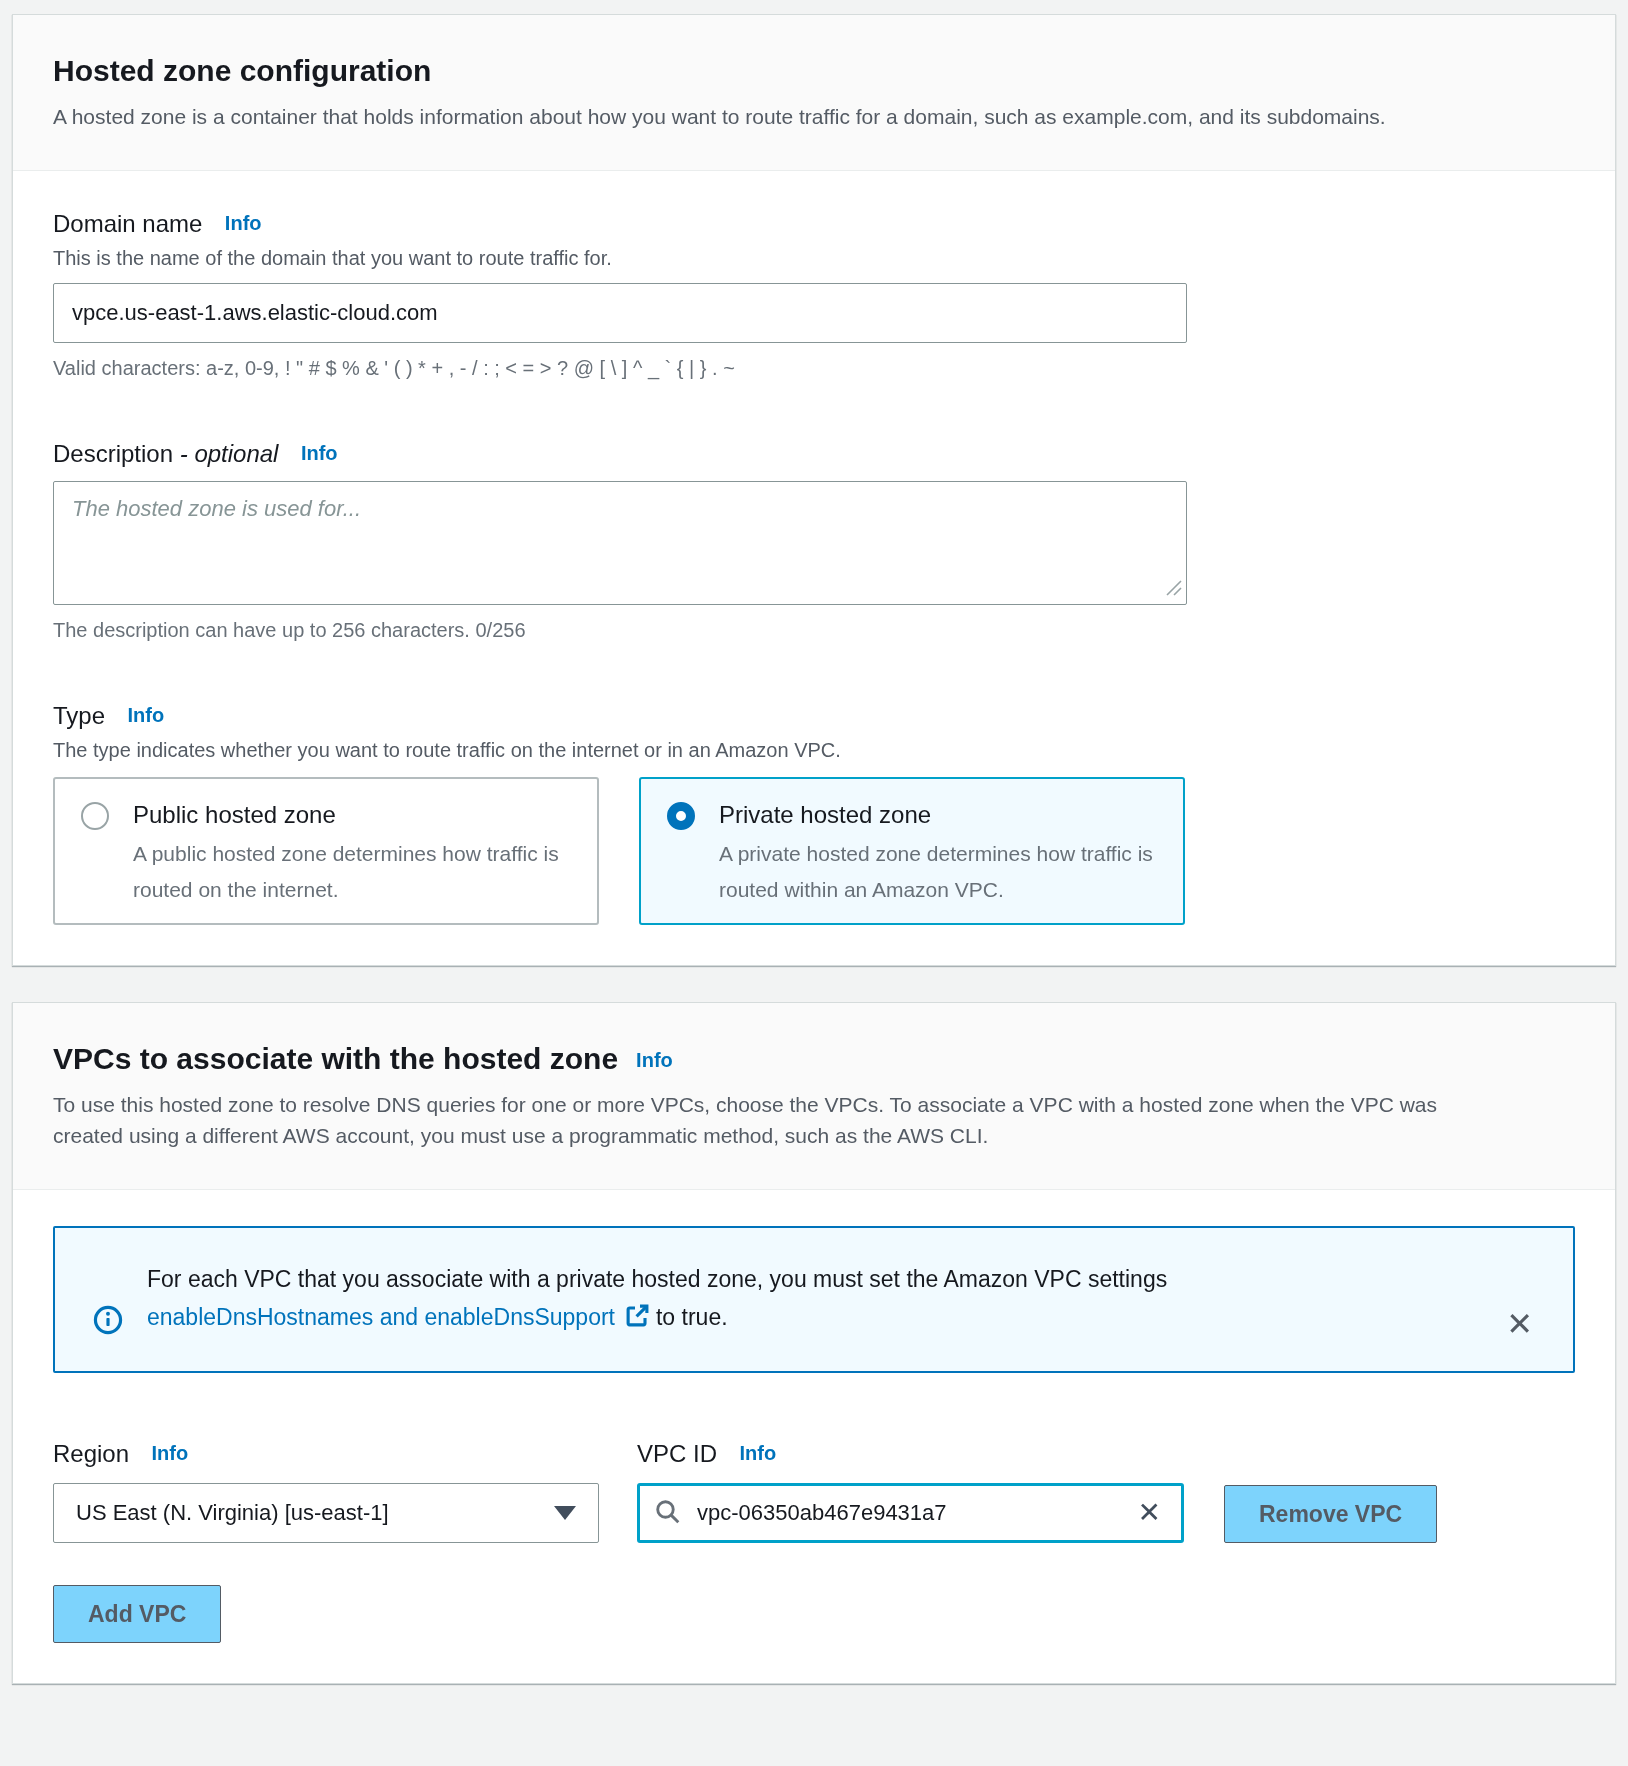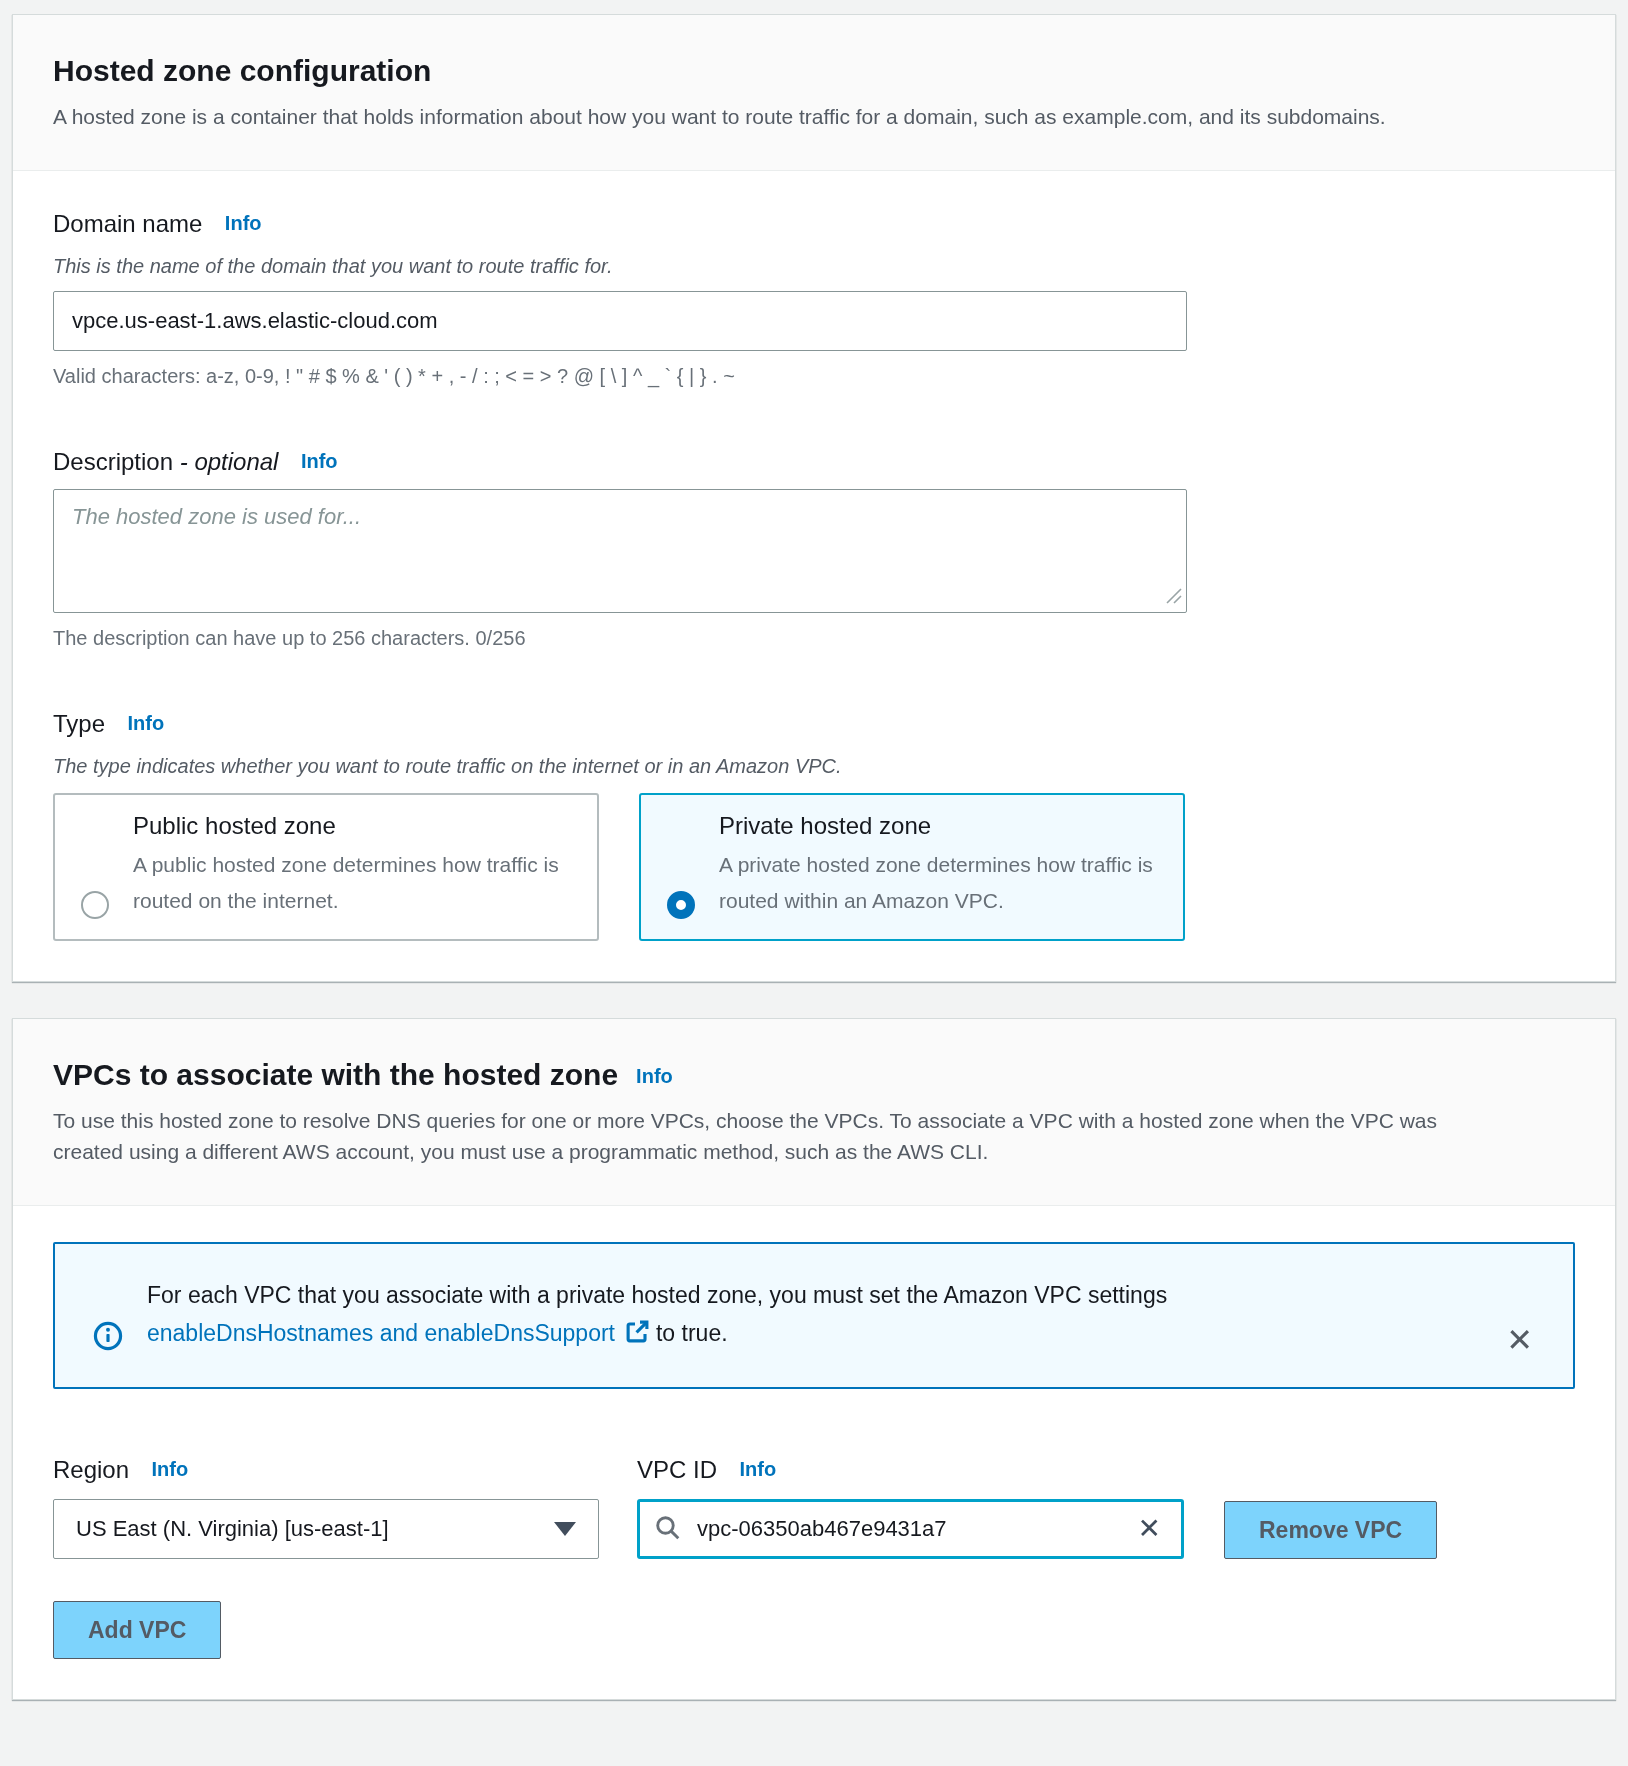--- a/index.html
+++ b/index.html
@@ -39,21 +39,21 @@
     font-size: 21px; line-height: 31px; color: #545b64;
     max-width: 1400px;
   }
 
   .card-body { padding: 36px 40px 40px; background: #fff; }
 
   .field + .field { margin-top: 54px; }
   .field-label-row { line-height: 32px; }
   .field-label { font-size: 24px; color: #16191f; }
   .optional { font-style: italic; }
-  .field-desc { margin-top: 8px; font-size: 20px; line-height: 30px; color: #545b64; font-style: italic; }
+  .field-desc { font-size: 20px; line-height: 30px; color: #545b64; }
   .hint { margin-top: 10px; font-size: 20px; line-height: 30px; color: #687078; }
 
   .text-input {
     display: block; margin-top: 10px;
     width: 1134px; height: 60px;
     border: 1px solid #879596; border-radius: 2px;
     padding: 0 18px; font-size: 22px; color: #16191f;
     font-family: inherit; background: #fff; outline: none;
   }
 
@@ -65,21 +65,21 @@
     font-family: inherit; outline: none; display: block;
   }
   .textarea-wrap textarea::placeholder { color: #879596; font-style: italic; opacity: 1; }
   .resize-handle { position: absolute; right: 5px; bottom: 5px; }
 
   .tiles { display: flex; gap: 40px; margin-top: 12px; }
   .tile {
     width: 546px; height: 148px;
     border: 2px solid #b4bcbe; border-radius: 3px;
     background: #fff; padding: 20px 26px;
-    display: flex; align-items: flex-end; cursor: pointer;
+    display: flex; align-items: flex-start; cursor: pointer;
   }
   .tile.selected { border-color: #00a1c9; background: #f1faff; }
   .radio {
     flex: none; width: 28px; height: 28px; border-radius: 50%;
     border: 2px solid #99a4a6; background: #fff; margin: 3px 24px 0 0;
   }
   .tile.selected .radio { border: 9px solid #0073bb; }
   .tile-title { font-size: 24px; line-height: 32px; color: #16191f; }
   .tile-desc { margin-top: 5px; font-size: 21px; line-height: 36px; color: #687078; }
 

